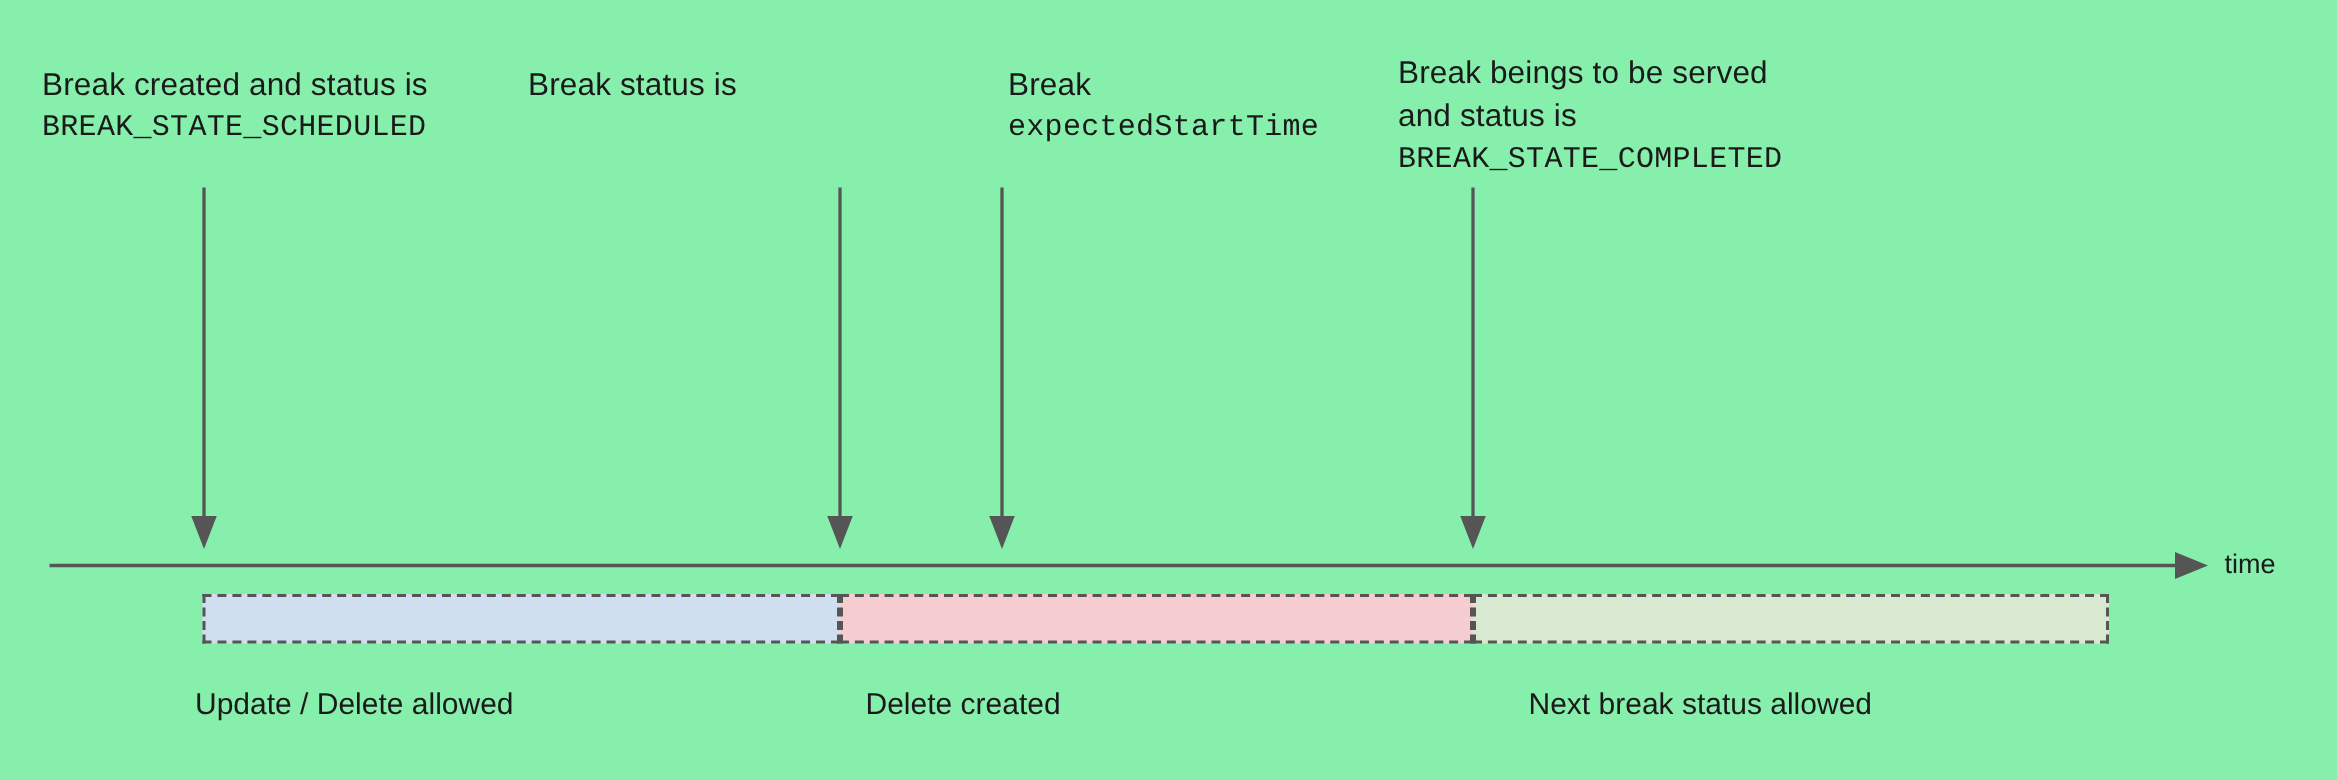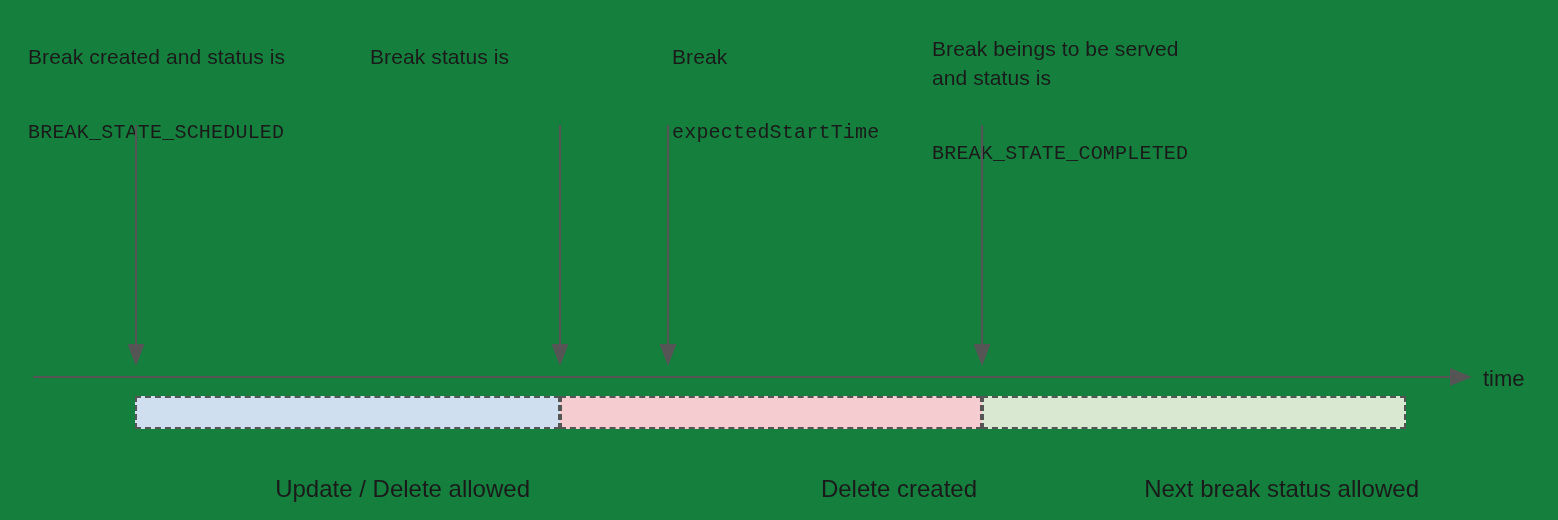--- a/index.html
+++ b/index.html
@@ -4,21 +4,21 @@
 <style>
   html, body {
     margin: 0;
     padding: 0;
     background: #ffffff;
   }
   #canvas {
     position: relative;
     width: 1558px;
     height: 520px;
-    background: #15803d;
+    background: #86efac;
     font-family: "Liberation Sans", sans-serif;
     overflow: hidden;
   }
 
   .annotation {
     position: absolute;
     color: #1a1a1a;
   }
   .ann-line {
     display: block;
@@ -28,80 +28,78 @@
     font-family: "Liberation Sans", sans-serif;
     font-size: 21px;
     line-height: 29px;
     letter-spacing: 0.1px;
   }
   .ann-line.mono {
     font-family: "Liberation Mono", "DejaVu Sans Mono", monospace;
     font-size: 20px;
     line-height: 29px;
     letter-spacing: 0.2px;
-    margin-top: 47px;
   }
 
   .vline-svg {
     position: absolute;
     overflow: visible;
   }
 
   .axis-svg {
     position: absolute;
     left: 0;
     top: 352px;
     width: 1558px;
     height: 52px;
     overflow: visible;
   }
 
   .axis-label {
     position: absolute;
     font-family: "Liberation Sans", sans-serif;
-    font-size: 22px;
+    font-size: 18px;
     color: #1a1a1a;
     left: 1483px;
     top: 366px;
     white-space: nowrap;
   }
 
   .bar {
     position: absolute;
     top: 396px;
     height: 33px;
     box-sizing: border-box;
     border: 2px dashed #555555;
   }
   .bar.blue  { background: #cfdff0; }
   .bar.pink  { background: #f5ccd0; }
   .bar.green { background: #d8e8d1; }
 
   .caption {
     position: absolute;
     font-family: "Liberation Sans", sans-serif;
-    font-size: 24px;
+    font-size: 20px;
     color: #1a1a1a;
     white-space: nowrap;
-    text-align: right;
+    text-align: left;
     top: 459px;
-    margin-top: 16px;
   }
 </style>
 </head>
 <body>
 
 <div id="canvas">
 
   <div class="annotation" style="left:28px; top:42px;">
     <span class="ann-line sans">Break created and status is</span>
     <span class="ann-line mono">BREAK_STATE_SCHEDULED</span>
   </div>
 
-  <div class="annotation" style="left:370px; top:42px;">
+  <div class="annotation" style="left:352px; top:42px;">
     <span class="ann-line sans">Break status is</span>
   </div>
 
   <div class="annotation" style="left:672px; top:42px;">
     <span class="ann-line sans">Break</span>
     <span class="ann-line mono">expectedStartTime</span>
   </div>
 
   <div class="annotation" style="left:932px; top:34px;">
     <span class="ann-line sans">Break beings to be served</span>

